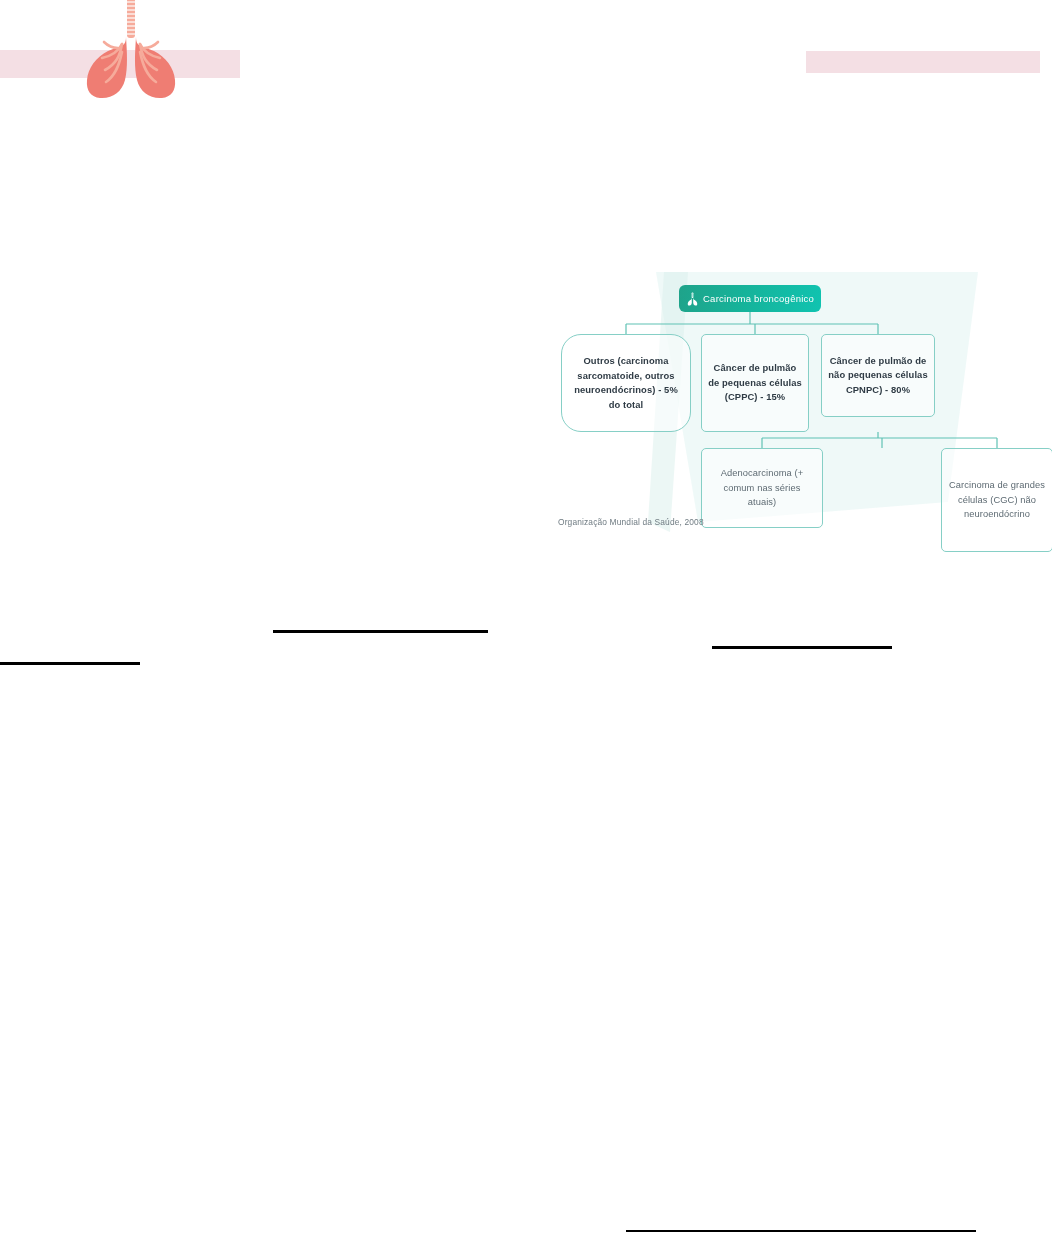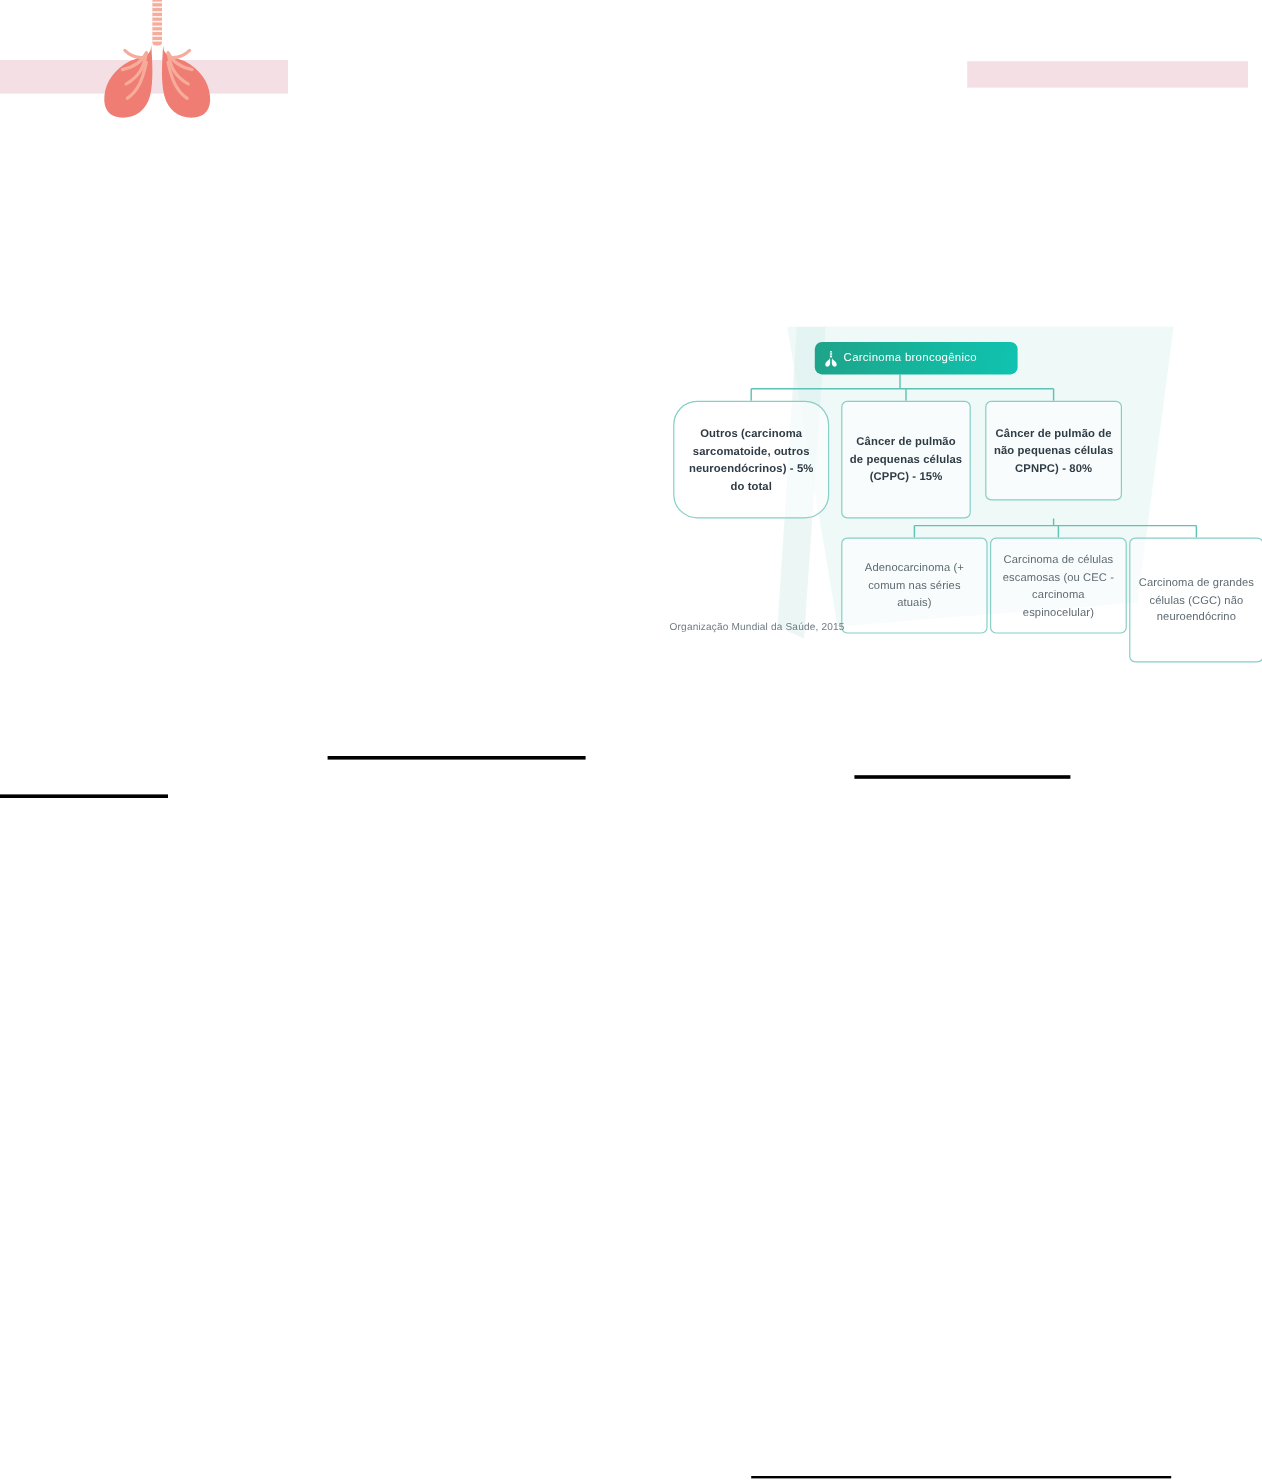--- a/index.html
+++ b/index.html
@@ -52,21 +52,21 @@
     left: 0; top: 0;
     width: 512px; height: 272px;
     pointer-events: none;
   }
 
   
   #root-node {
     position: absolute;
     left: 131px;
     top: 13px;
-    width: 169px;
+    width: 142px;
     height: 27px;
     border-radius: 6px;
     background: linear-gradient(100deg, #1fa38a 0%, #16b39a 45%, #10c3b0 100%);
     display: flex;
     align-items: center;
     padding-left: 8px;
     box-sizing: border-box;
   }
   #root-node .root-label {
     color: #ffffff;
@@ -218,26 +218,23 @@
   <div class="node-box level1" id="node-cppc">
     <span class="node-text">Câncer de pulmão de pequenas células (CPPC) - 15%</span>
   </div>
   <div class="node-box level1" id="node-cpnpc">
     <span class="node-text">Câncer de pulmão de não pequenas células CPNPC) - 80%</span>
   </div>
 
   <div class="node-box level2" id="node-adeno">
     <span class="node-text">Adenocarcinoma (+ comum nas séries atuais)</span>
   </div>
-  <div class="node-box level2" id="node-cec">
-    <span class="node-text">Carcinoma de células escamosas (ou CEC - carcinoma espinocelular)</span>
-  </div>
   <div class="node-box level2" id="node-cgc">
     <span class="node-text">Carcinoma de grandes células (CGC) não neuroendócrino</span>
   </div>
 
-  <div id="diagram-source">Organização Mundial da Saúde, 2015</div>
+  <div id="diagram-source">Organização Mundial da Saúde, 2008</div>
 </div>
 
 <div class="rule" id="rule-left"></div>
 <div class="rule" id="rule-mid"></div>
 <div class="rule" id="rule-right"></div>
 <div class="rule" id="rule-bottom"></div>
 
 </body></html>

